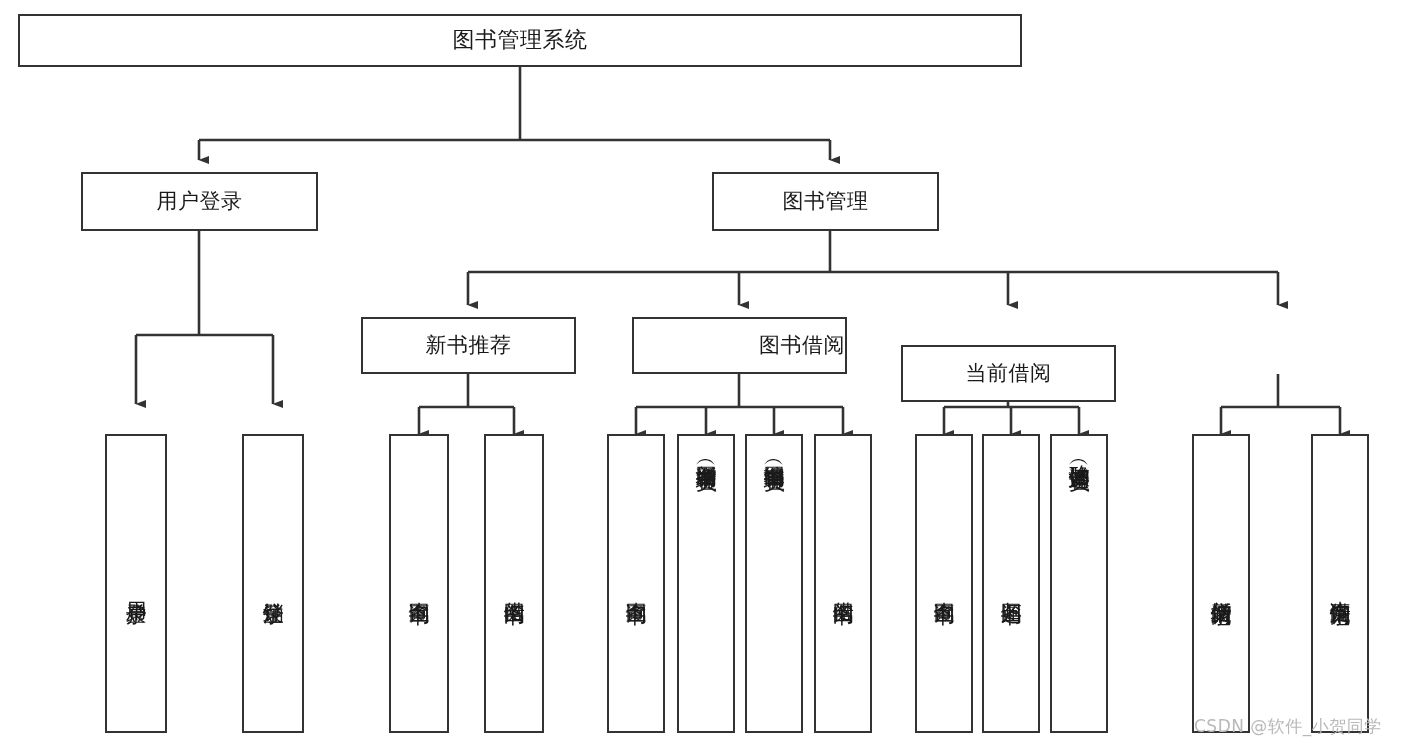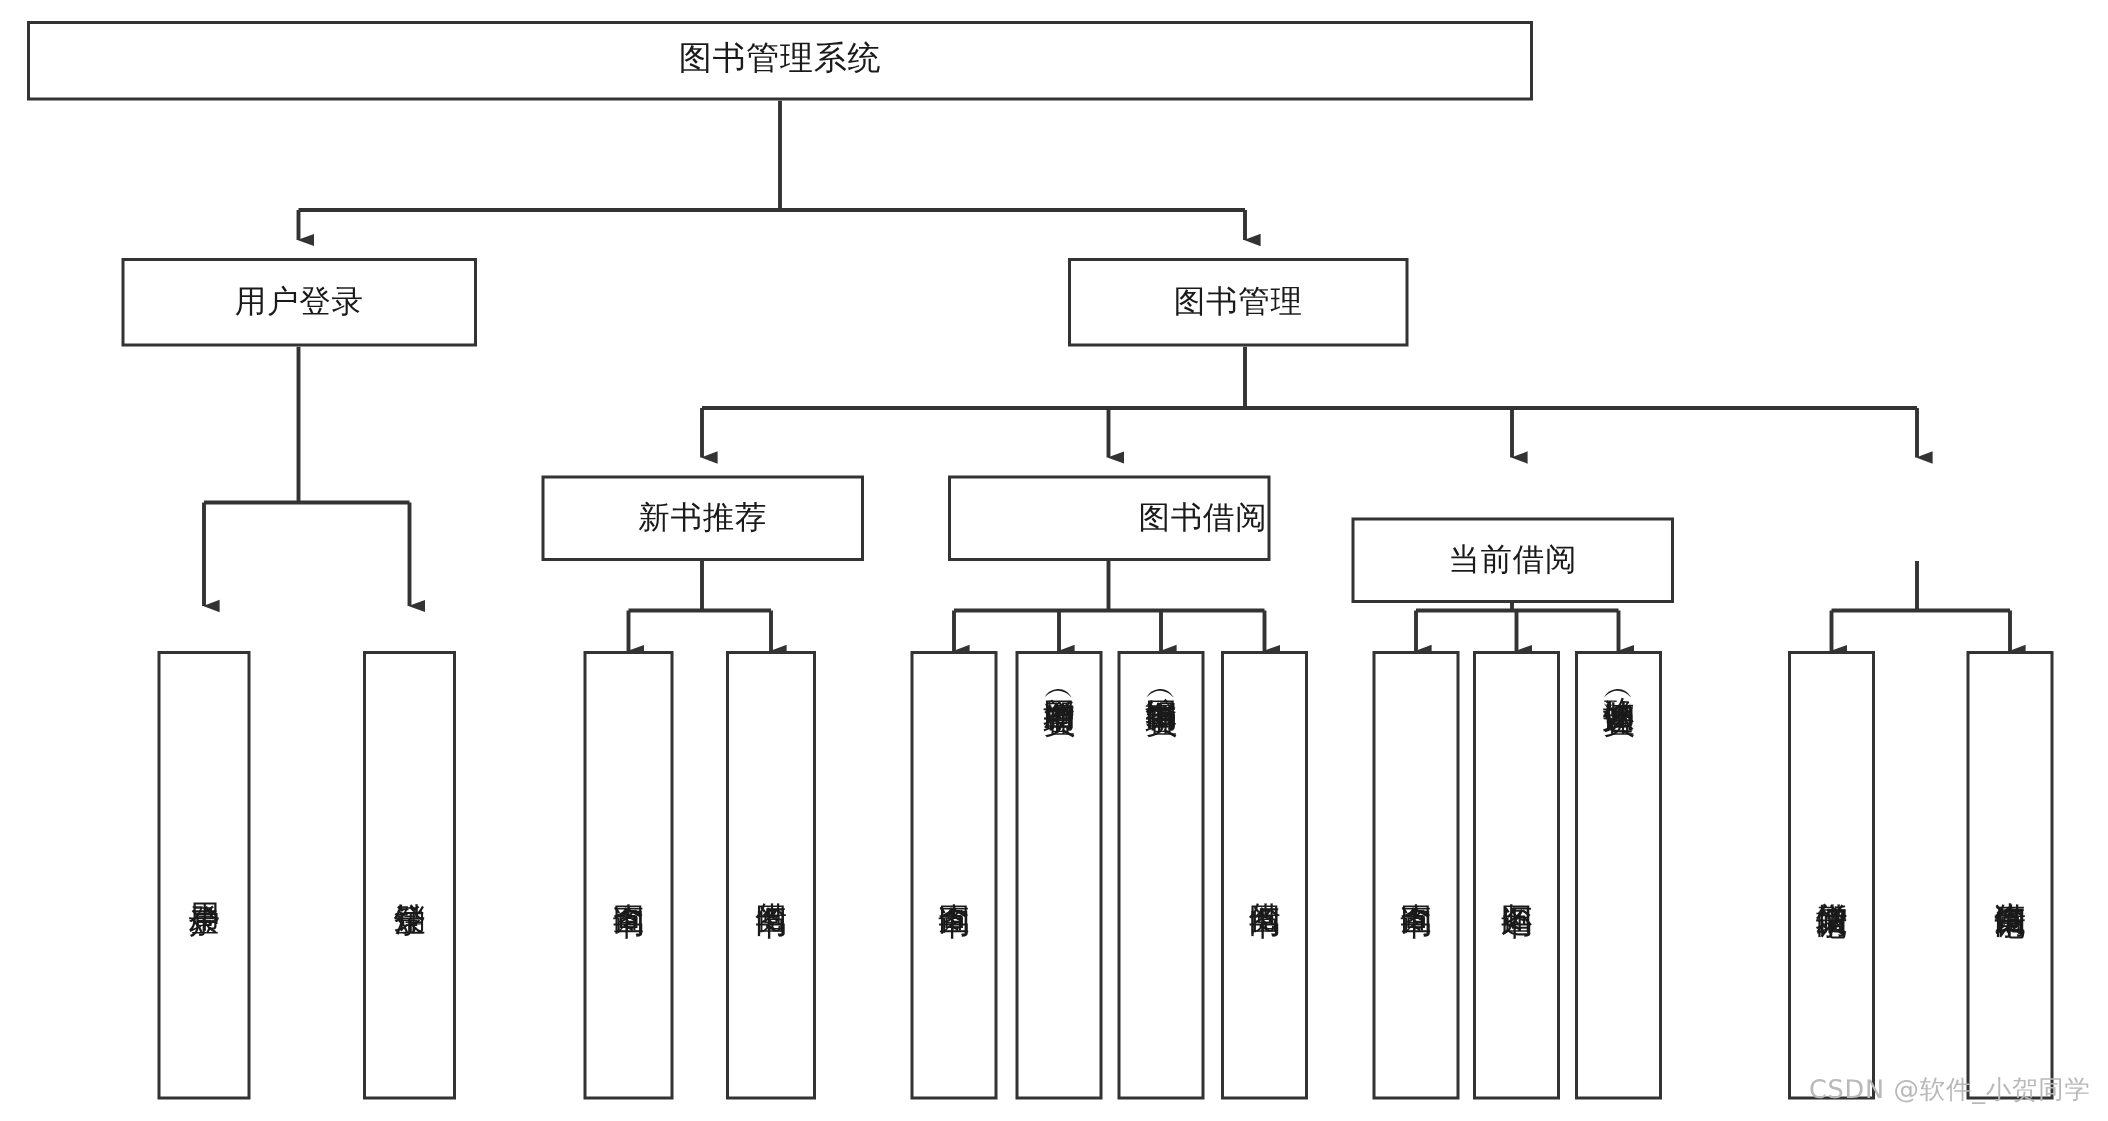--- a/index.html
+++ b/index.html
@@ -228,15 +228,15 @@
     <div class="leaf-inner">
       <span class="node-label-v">新增借阅记录</span>
     </div>
   </div>
   <div class="node-box leaf" style="left:1311px; top:434px; width:58px; height:299px;">
     <div class="leaf-inner">
       <span class="node-label-v">查询借阅记录</span>
     </div>
   </div>
 
-  <div class="watermark" style="left:1194px; top:715px;padding-left:12px;">CSDN @软件_小贺同学</div>
+  <div class="watermark" style="left:1194px; top:715px;">CSDN @软件_小贺同学</div>
 
 </div>
 
 </body></html>

